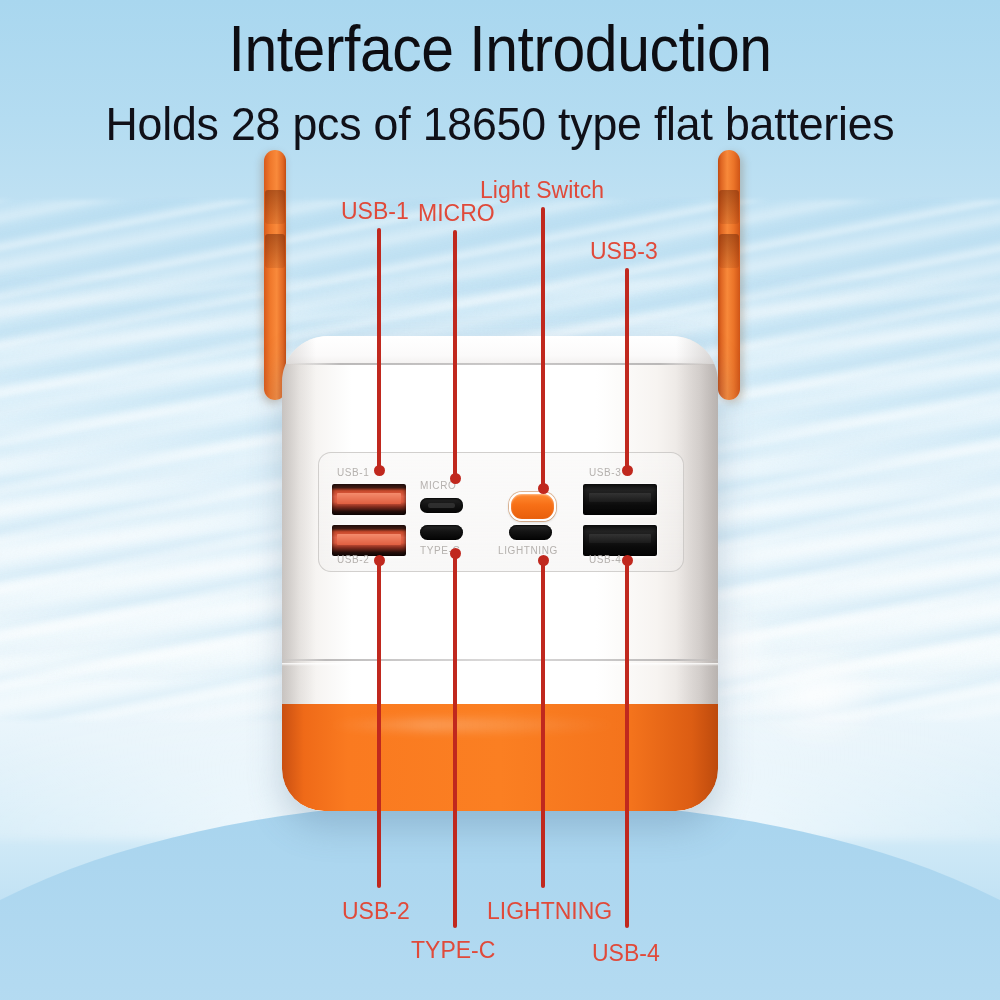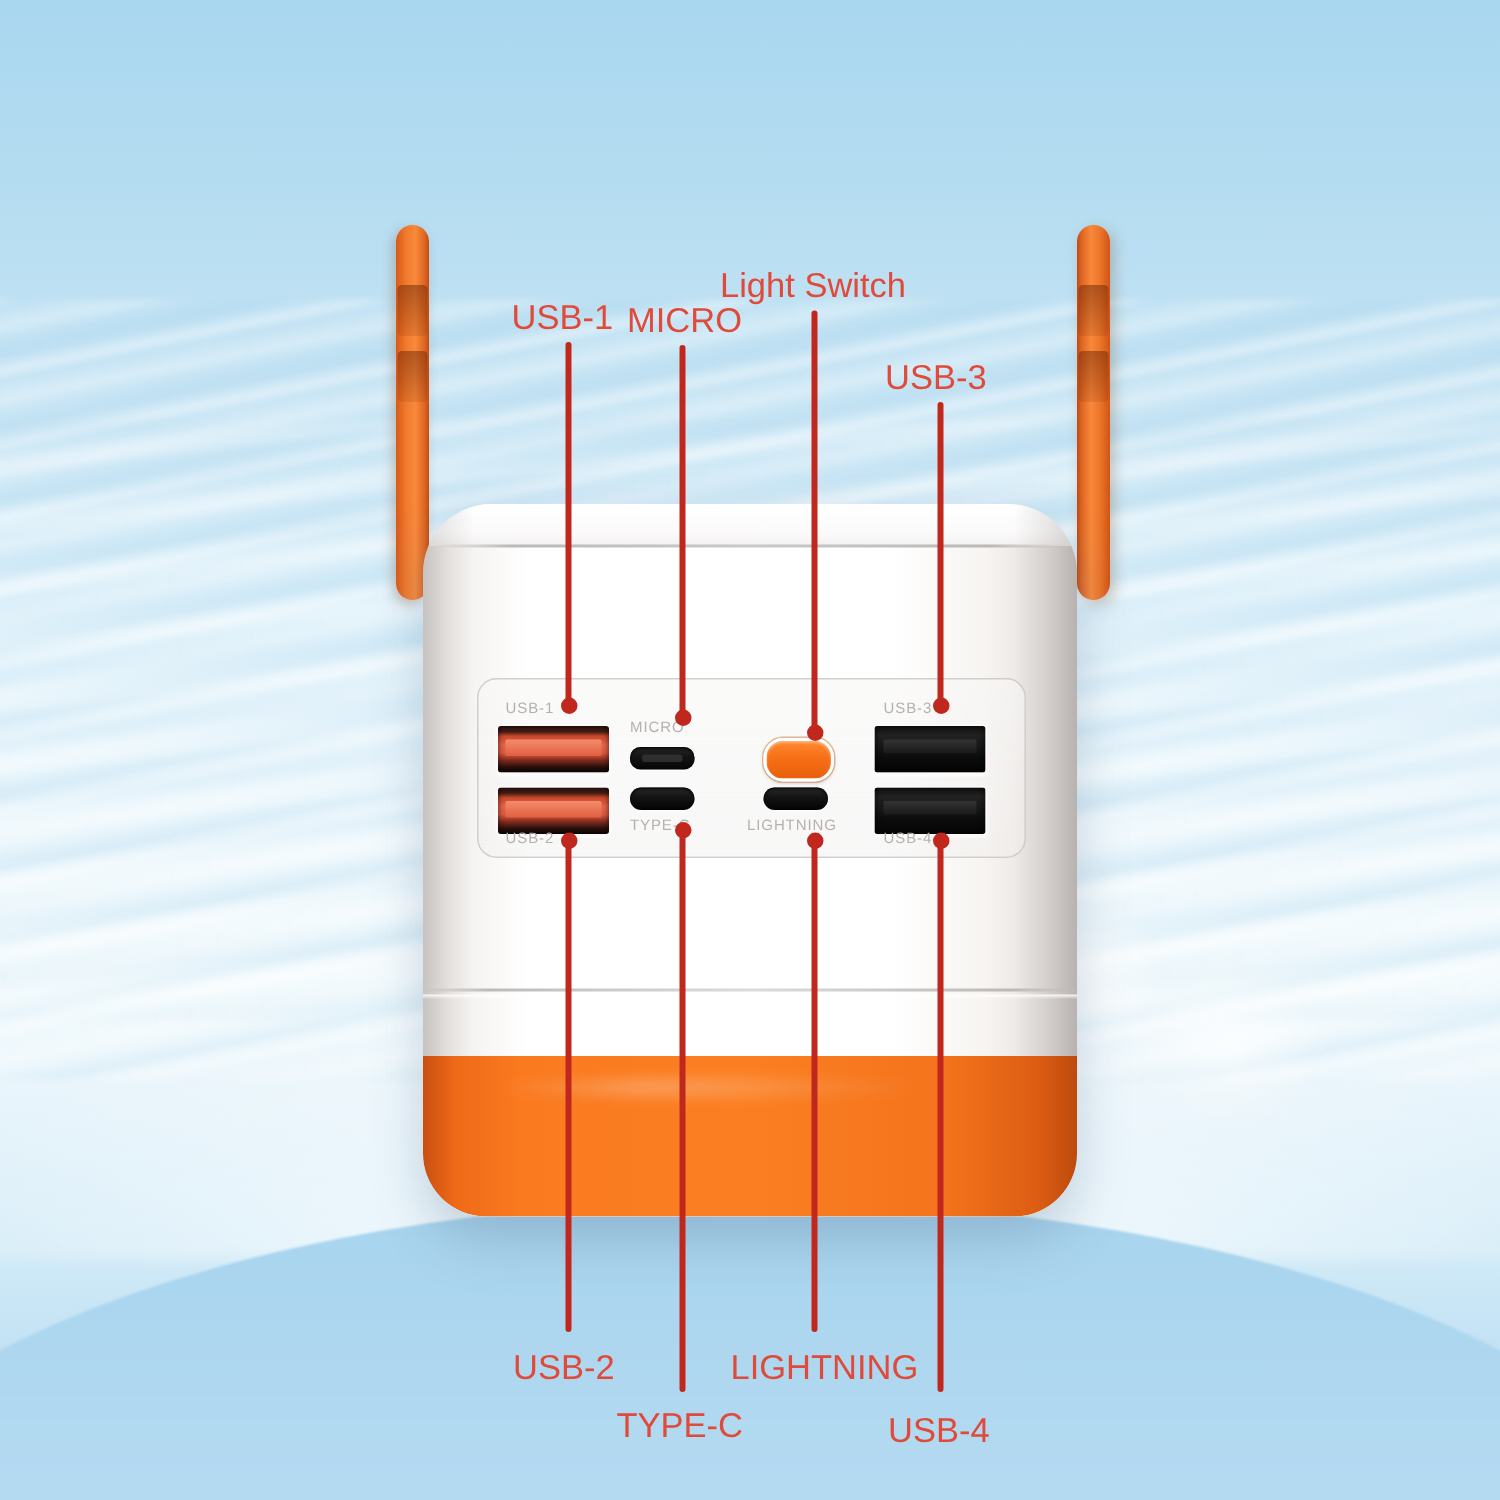--- a/index.html
+++ b/index.html
@@ -398,20 +398,24 @@
 
 <div id="stage">
 
   <div class="bg-base"></div>
   <div class="bg-streaks"></div>
   <div class="bg-streaks2"></div>
   <div class="bg-blocks"></div>
   <div class="bg-horizon-glow"></div>
   <div class="bg-horizon"></div>
 
+  <div class="heading-wrap">
+    <div class="title">Interface Introduction</div>
+    <div class="subtitle">Holds 28 pcs of 18650 type flat batteries</div>
+  </div>
 
   <div class="grip grip-left">
     <div class="grip-notch" style="top:40px;"></div>
     <div class="grip-notch" style="top:84px;"></div>
   </div>
   <div class="grip grip-right">
     <div class="grip-notch" style="top:40px;"></div>
     <div class="grip-notch" style="top:84px;"></div>
   </div>
 

